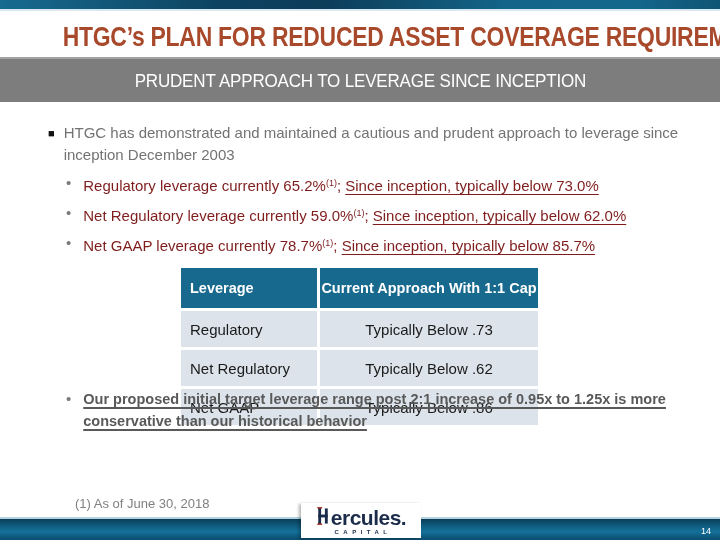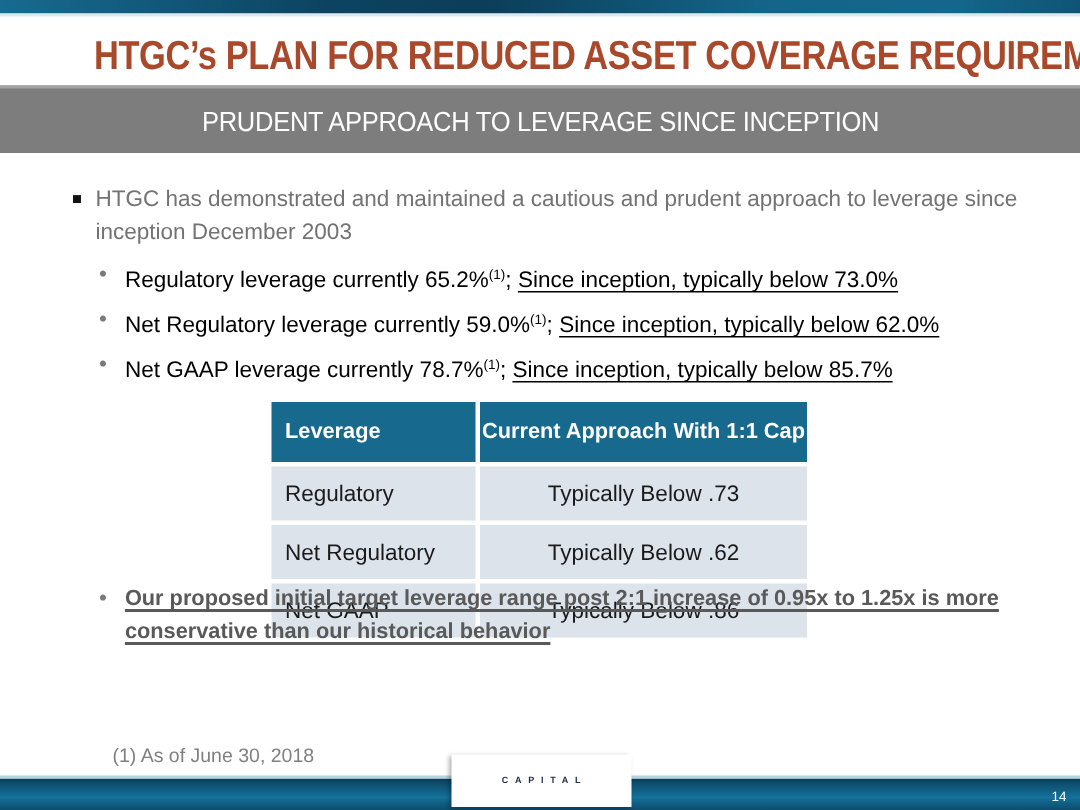--- a/index.html
+++ b/index.html
@@ -65,21 +65,21 @@
   }
 
   .sub-bullet {
     position: absolute; left: 66px; width: 620px;
     display: flex;
   }
   .sub-bullet .dot {
     font-size: 15px; color: #7a7a7a; margin-right: 12px; line-height: 20px;
   }
   .sub-bullet .txt {
-    font-size: 15px; color: #000000; line-height: 20px; white-space: nowrap;
+    font-size: 15px; color: #7f1d1d; line-height: 20px; white-space: nowrap;
   }
   .sub-bullet .sup {
     font-size: 9px; vertical-align: 5px;
   }
   .sub-bullet .ul {
     text-decoration: underline;
     text-underline-offset: 3px;
     text-decoration-thickness: 1px;
   }
   .sb-1 { top: 173px; }
@@ -213,16 +213,28 @@
     <span class="txt">Our proposed initial target leverage range post 2:1 increase of 0.95x to 1.25x is more conservative than our historical behavior</span>
   </div>
 
   <div class="footnote">(1) As of June 30, 2018</div>
 
   <div class="bottom-bar">
     <span class="page-number">14</span>
   </div>
 
   <div class="logo-box">
+    <div class="logo-row">
+      <span class="logo-h-icon">
+        <svg width="14" height="18" viewBox="0 0 14 19" aria-hidden="true">
+          <polygon points="0.5,0 6.5,0 3.5,4.5" fill="#b23a2e"></polygon>
+          <polygon points="0.5,19 6.5,19 3.5,14.5" fill="#b23a2e"></polygon>
+          <rect x="2" y="1.5" width="3" height="16" fill="#1b2b4a"></rect>
+          <rect x="9" y="1.5" width="3" height="16" fill="#1b2b4a"></rect>
+          <rect x="2" y="8" width="10" height="3" fill="#1b2b4a"></rect>
+        </svg>
+      </span>
+      <span class="logo-name">ercules.</span>
+    </div>
     <div class="logo-sub">CAPITAL</div>
   </div>
 
 </div>
 
 </body></html>

